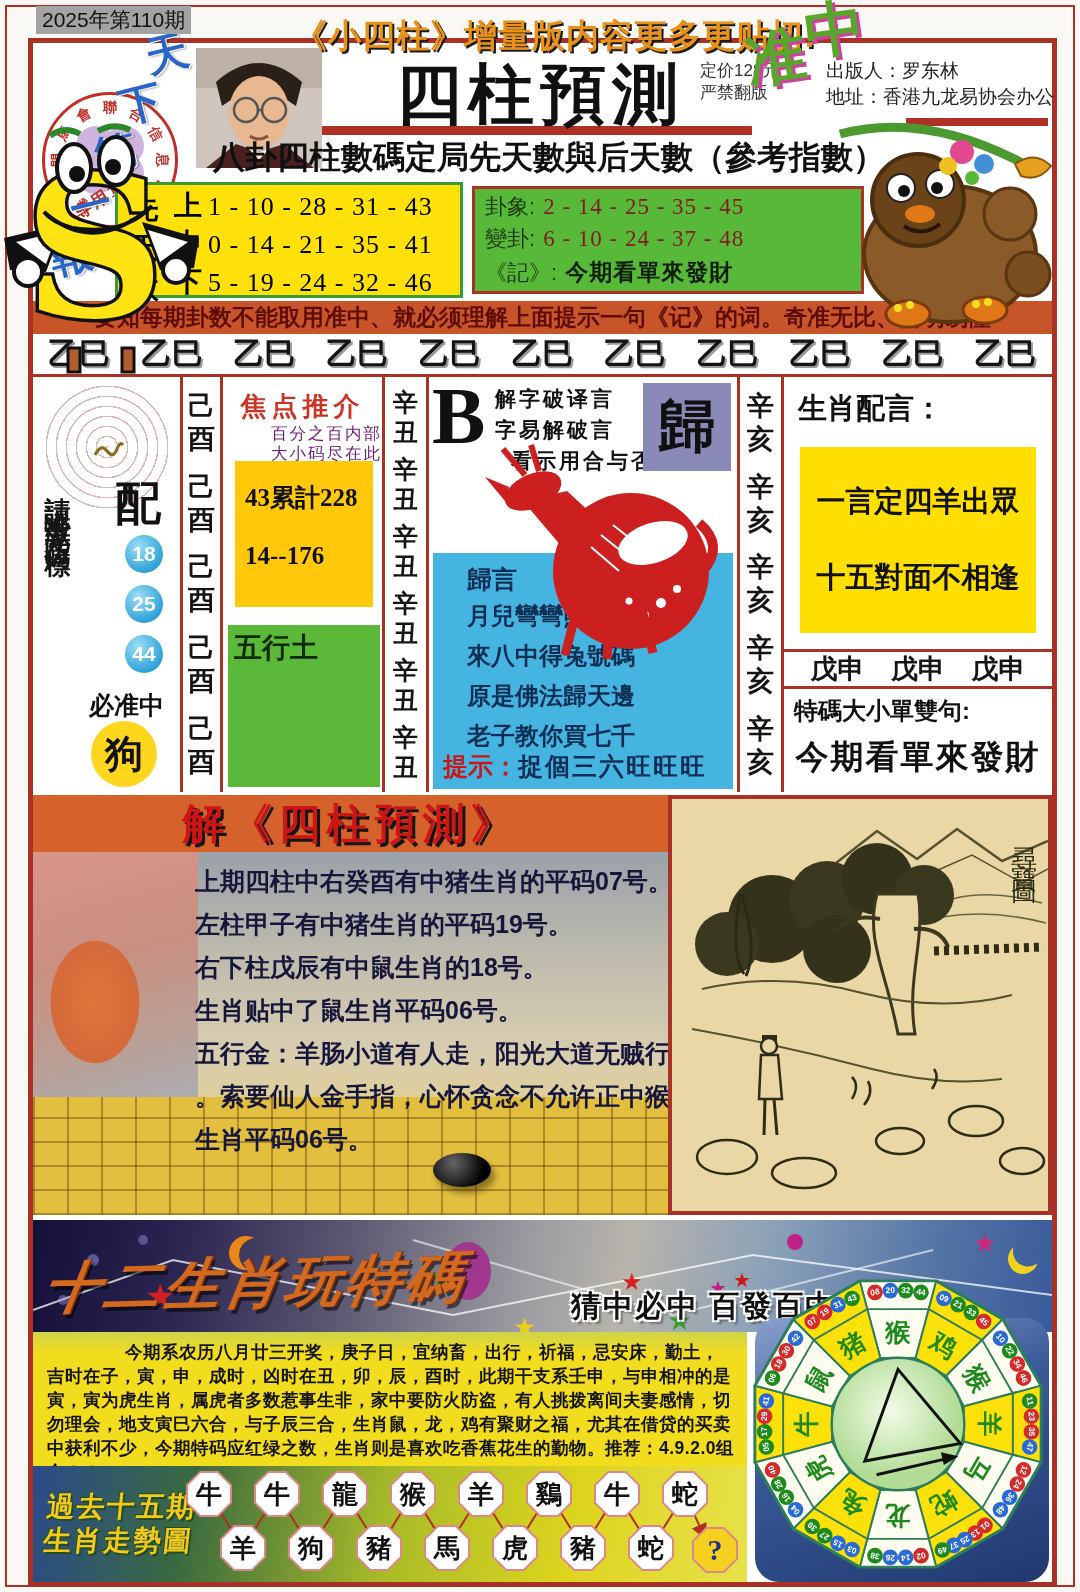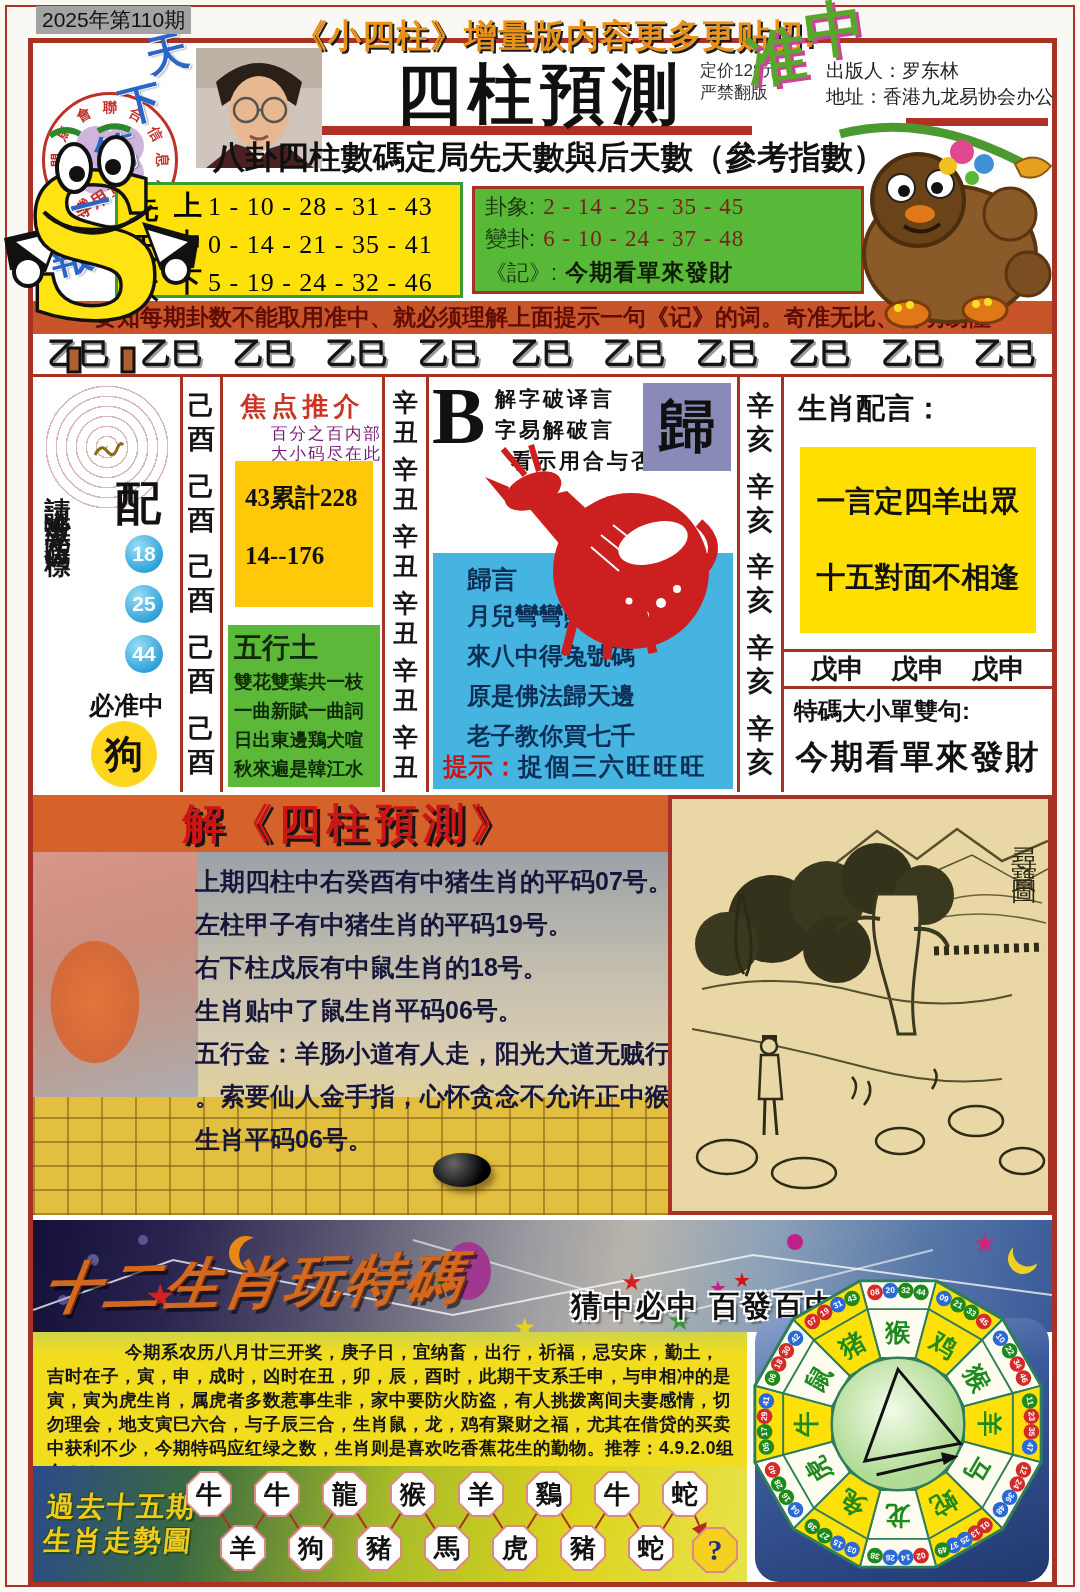--- a/index.html
+++ b/index.html
@@ -326,26 +326,20 @@
   <div class="col" id="colC">
     <div class="abs" id="fc-title">焦点推介</div>
     <div class="abs fc-sub" id="fc-sub1">百分之百内部</div>
     <div class="abs fc-sub" id="fc-sub2">大小码尽在此</div>
     <div class="abs" id="fc-yellow">
         <div class="line">43累計228</div>
         <div class="line">14--176</div>
       </div>
     <div class="abs" id="fc-green">
       <div id="fc-wx">五行土</div>
-      <div id="fc-poem">
-          <div class="line">雙花雙葉共一枝</div>
-          <div class="line">一曲新賦一曲詞</div>
-          <div class="line">日出東邊鶏犬喧</div>
-          <div class="line">秋來遍是韓江水</div>
-        </div>
     </div>
   </div>
   <div class="col vcol" id="colD">
       <div class="pair">
         <div class="pc">辛</div>
         <div class="pc">丑</div>
       </div>
       <div class="pair">
         <div class="pc">辛</div>
         <div class="pc">丑</div>

